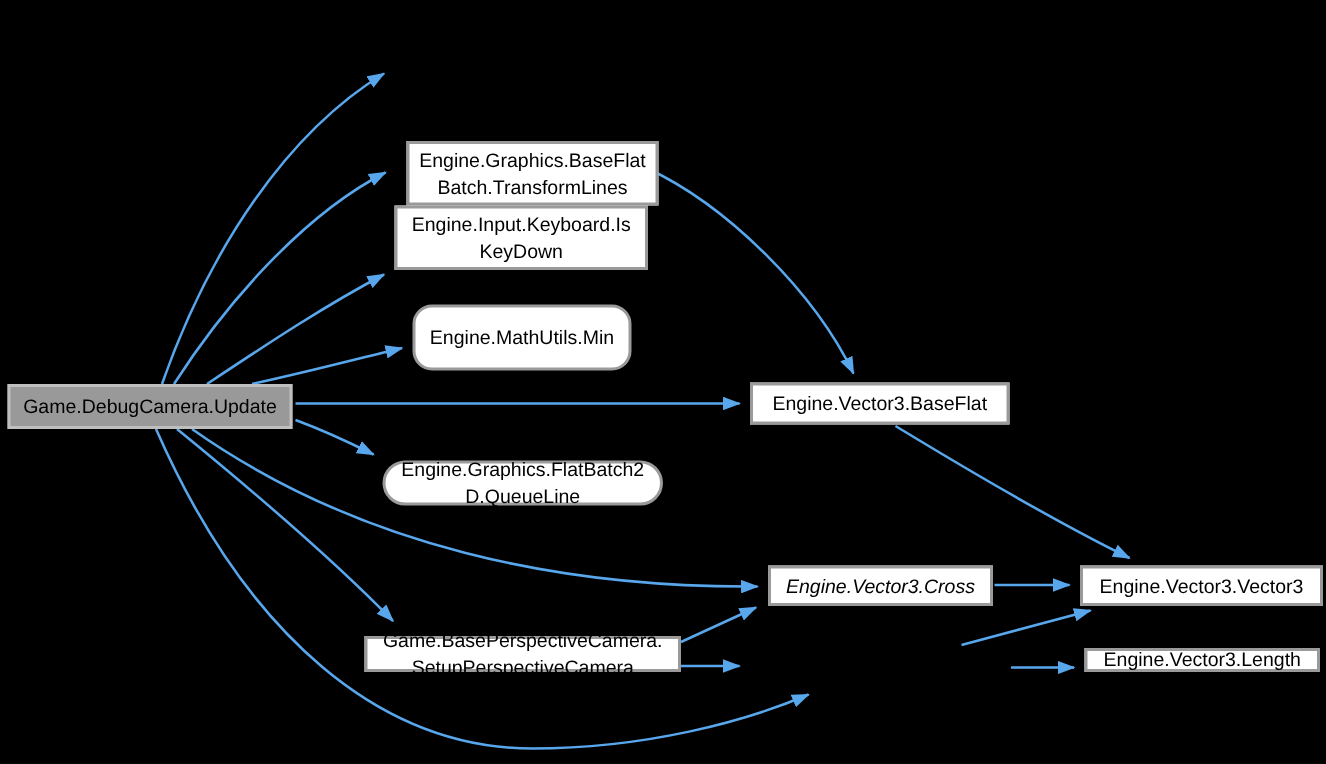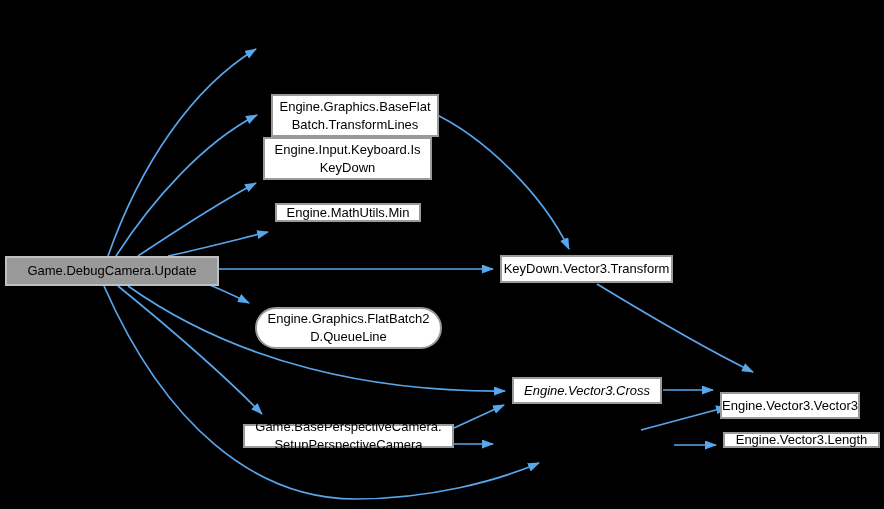--- a/index.html
+++ b/index.html
@@ -68,28 +68,28 @@
         <path d="M 431,112 C 485,137 543,195 569,249" class="edge"></path>
         <path d="M 597,284 C 648,315 708,350 753,372" class="edge"></path>
         <path d="M 663,390 L 713,390" class="edge"></path>
         <path d="M 641,430 L 727,407" class="edge"></path>
         <path d="M 674,445 L 716,445" class="edge"></path>
         <path d="M 454,428 L 504,405" class="edge"></path>
         <path d="M 454,444 L 493,444" class="edge"></path>
       </g>
   </svg>
 
-  <div class="node highlight" style="left: 5px; top: 256px; width: 214px; height: 30px;">Game.DebugCamera.Update</div>
+  <div class="node highlight" style="left: 5px; top: 256px; width: 190px; height: 30px;">Game.DebugCamera.Update</div>
   <div class="node" style="left: 271px; top: 70px; width: 168px; height: 43px; margin-top: 24px;">Engine.Graphics.BaseFlat
 Batch.TransformLines</div>
   <div class="node" style="left: 263px; top: 137px; width: 169px; height: 43px;">Engine.Input.Keyboard.Is
 KeyDown</div>
-  <div class="node" style="left: 275px; top: 203px; width: 146px; height: 19px;">Engine.MathUtils.Min</div>
-  <div class="node" style="left: 500px; top: 255px; width: 173px; height: 28px;">KeyDown.Vector3.Transform</div>
-  <div class="node" style="left: 255px; top: 307px; width: 187px; height: 42px; border-radius: 21px;">Engine.Graphics.FlatBatch2
+  <div class="node" style="left: 275px; top: 203px; width: 146px; height: 44px; border-radius: 13px;">Engine.MathUtils.Min</div>
+  <div class="node" style="left: 500px; top: 255px; width: 173px; height: 28px;">Engine.Vector3.BaseFlat</div>
+  <div class="node" style="left: 255px; top: 307px; width: 187px; height: 30px; border-radius: 21px;">Engine.Graphics.FlatBatch2
 D.QueueLine</div>
   <div class="node" style="left: 512px; top: 377px; width: 150px; height: 27px; font-style: italic;">Engine.Vector3.Cross</div>
-  <div class="node" style="left: 720px; top: 377px; width: 140px; height: 27px; margin-top: 15px;">Engine.Vector3.Vector3</div>
+  <div class="node" style="left: 720px; top: 377px; width: 162px; height: 27px;">Engine.Vector3.Vector3</div>
   <div class="node" style="left: 243px; top: 424px; width: 211px; height: 24px;">Game.BasePerspectiveCamera.
 SetupPerspectiveCamera</div>
   <div class="node" style="left: 723px; top: 432px; width: 157px; height: 16px;">Engine.Vector3.Length</div>
 
 </div>
 
 </body></html>

